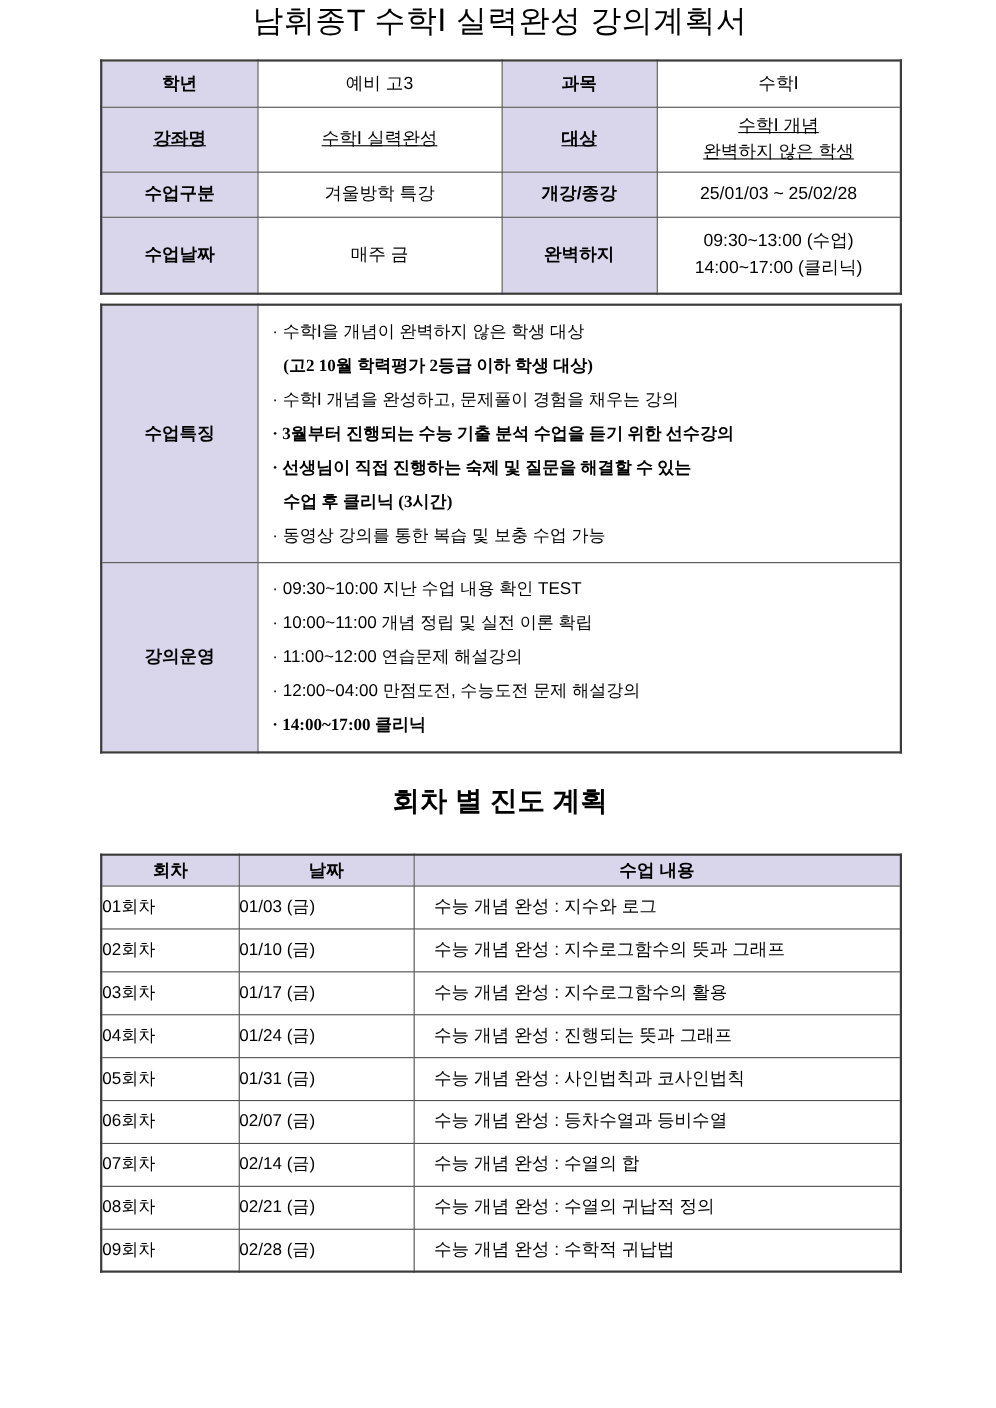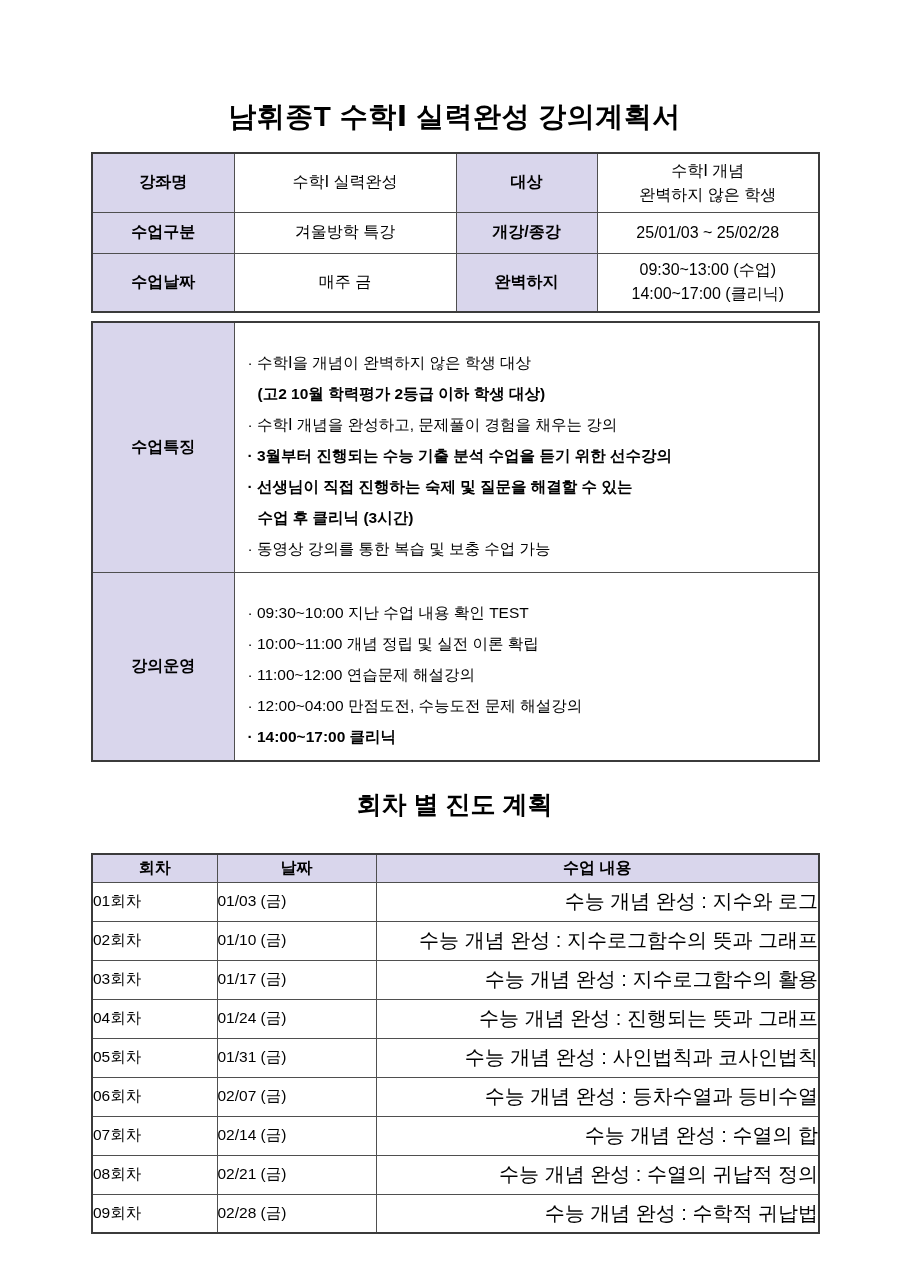--- a/index.html
+++ b/index.html
@@ -4,65 +4,71 @@
 <style>
   * { box-sizing: border-box; }
   html,body { margin:0; padding:0; }
   body {
     width:905px; height:1280px; background:#ffffff; color:#000;
     font-family:"Liberation Sans","DejaVu Sans",sans-serif;
     overflow:hidden;
   }
   .doc { width:727px; margin-left:91px; }
   .title {
-    margin:0; padding-top:98px; text-align:center;
-    font-size:28px; font-weight:bold; letter-spacing:0.5px;
+    margin:0; text-align:center;
+    font-size:28px; font-weight:normal; letter-spacing:0.5px;
   }
   table.grid {
     border-collapse:collapse; width:727px; table-layout:fixed;
     border:2px solid #3b3b3b;
   }
   .grid td, .grid th { border:1px solid #4f4f4f; padding:0; overflow:hidden; }
   td.hd, th.hd {
     background:#d9d6ec; font-weight:bold; text-align:center; font-size:16px;
   }
   td.val { text-align:center; font-size:16px; }
   .vline { line-height:24px; }
   .t1 { margin-top:16px; }
   .t2 { margin-top:8px; }
-  .r42 { height:42px; } .r59 { height:59px; } .r41 { height:41px; } .r63 { height:59px; }
+  .r42 { height:42px; } .r59 { height:59px;text-decoration:underline; } .r41 { height:41px; } .r63 { height:70px; }
   .rfeat { height:220px; } .rops { height:160px; }
-  td.content { padding:24px 6px 8px 13px; vertical-align:middle; }
+  td.content { padding:8px 6px 8px 13px; vertical-align:middle; }
   .bline { font-size:15.5px; line-height:31px; white-space:nowrap; }
-  .bline.bold { font-weight:bold; }
+  .bline.bold { font-weight:bold;font-family:Liberation Serif, serif; }
   .bline.indent { padding-left:10px; }
   .sub {
     margin:26px 0 32px 0; text-align:center;
     font-size:25px; font-weight:bold;
   }
   .sh { height:28px; }
   .sr { height:39px; }
   td.cc { font-size:15.5px; }
-  td.topic { text-align:right; font-size:20px; padding-left:18px; }
+  td.topic { text-align:left; font-size:16px; padding-left:18px; }
 </style>
 </head>
 <body>
 
 <div class="doc">
 
   <h1 class="title">남휘종T 수학Ⅰ 실력완성 강의계획서</h1>
 
   <table class="grid t1">
     <colgroup>
         <col style="width:142px">
         <col style="width:222px">
         <col style="width:141px">
         <col style="width:222px">
       </colgroup>
     <tbody>
+        <tr class="r42">
+      <td class="hd">학년</td>
+      <td class="val">예비 고3</td>
+      <td class="hd">과목</td>
+      <td class="val">수학Ⅰ</td>
+    </tr>
     <tr class="r59">
       <td class="hd">강좌명</td>
       <td class="val">수학Ⅰ 실력완성</td>
       <td class="hd">대상</td>
       <td class="val">
         <div class="vline">수학Ⅰ 개념</div>
         <div class="vline">완벽하지 않은 학생</div>
       </td>
     </tr>
     <tr class="r41">

